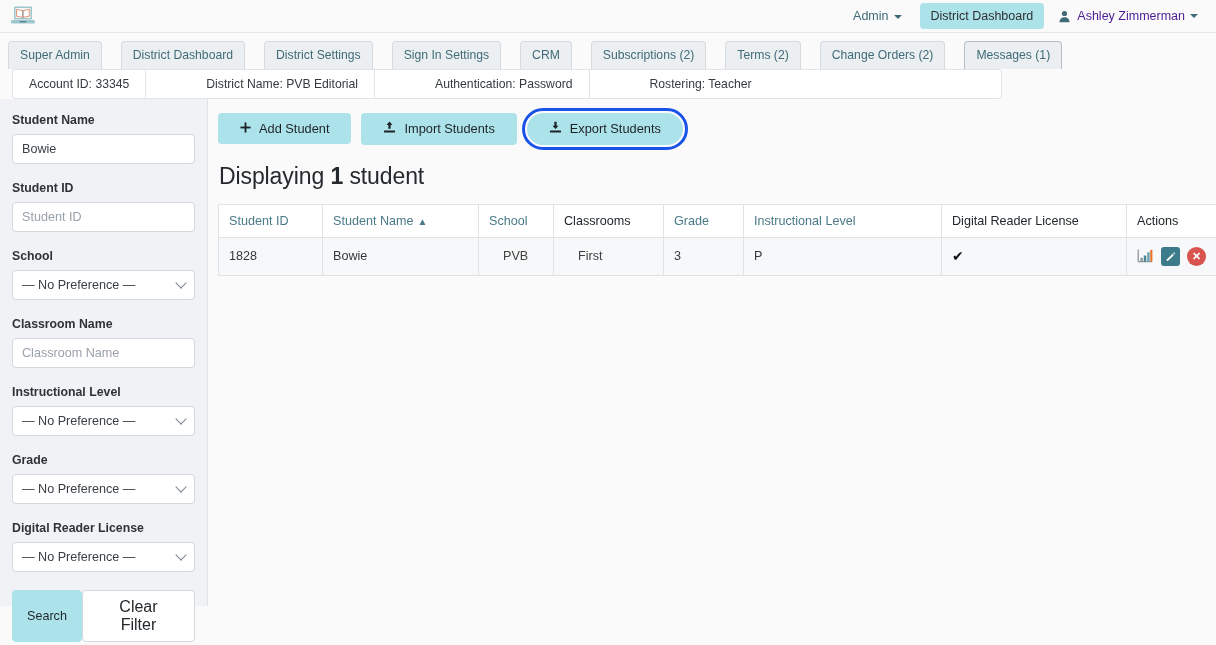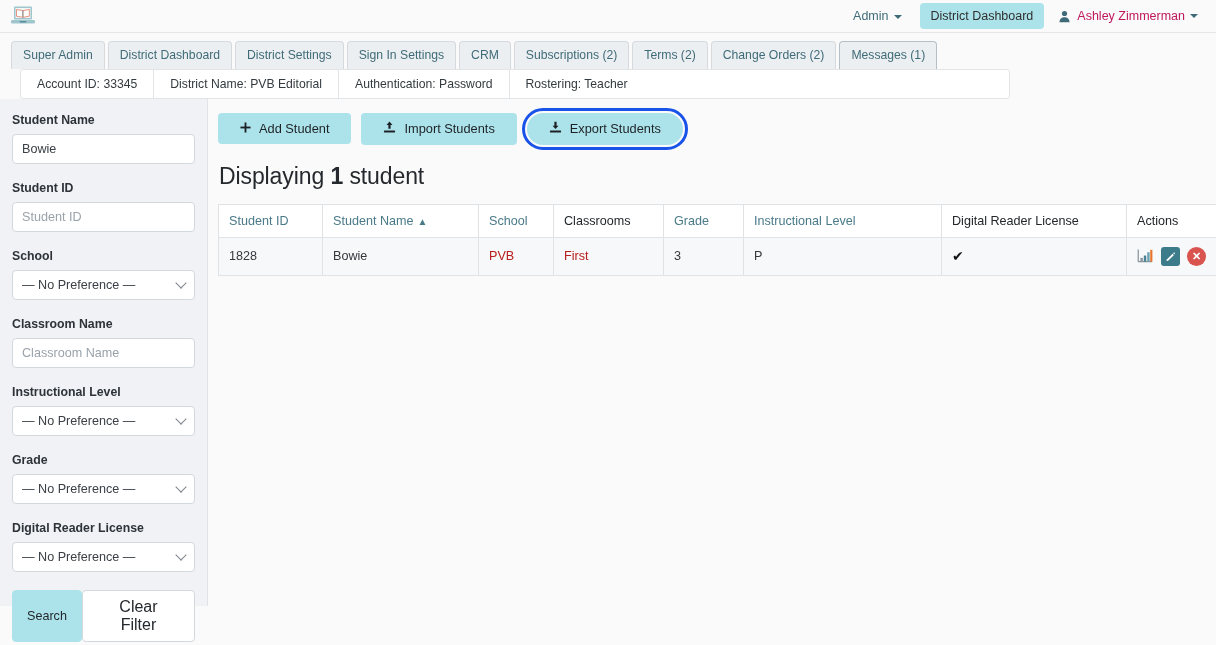--- a/index.html
+++ b/index.html
@@ -43,30 +43,29 @@
   .pill {
     background: #ace3ea;
     color: #2f2f2f;
     border-radius: 4px;
     padding: 6px 11px;
     font-size: 12.5px;
     margin: 0 12px 0 8px;
     white-space: nowrap;
     cursor: pointer;
   }
-  .user-chunk { display: flex; align-items: center; color: #be185d; cursor: pointer; padding: 4px 2px; justify-content: center; }
+  .user-chunk { display: flex; align-items: center; color: #4c1d95; cursor: pointer; padding: 4px 2px; justify-content: center; }
   .user-icon { margin-right: 6px; display:inline-flex; }
 
   
   .tabstrip {
     display: flex; align-items: flex-end;
-    padding: 8px 8px 0 0;
+    padding: 8px 8px 0 8px;
     background: #fafafa;
-    gap: 3px;
-    margin-left: 11px;
+    gap: 19px;
   }
   .tab {
     background: #eceff1;
     border: 1px solid #d6dade;
     border-bottom: none;
     border-radius: 4px 4px 0 0;
     color: #3f6b78;
     font-size: 12.2px;
     padding: 6px 11px 6px 11px;
     white-space: nowrap;
@@ -74,26 +73,27 @@
     line-height: 1.2;
   }
   .tab.active {
     background: #eceff1;
     border-color: #b7bfc6;
   }
 
   
   .subbar {
     display: flex;
-    margin: 0 20px;
+    margin: 0 12px;
     background: #ffffff;
     border: 1px solid #e2e5e8;
     border-radius: 3px;
     width: calc(100% - 16px);
     max-width: 990px;
+    gap: 44px;
   }
   .subitem {
     font-size: 12.2px;
     color: #333b40;
     padding: 7px 16px;
     border-right: 1px solid #e2e5e8;
     white-space: nowrap;
   }
   .subitem:last-child { border-right: none; }
 
@@ -214,21 +214,21 @@
     cursor: pointer;
   }
   table.grid th.plain { color: #22272b; cursor: default; }
   table.grid td {
     font-size: 12.6px;
     color: #33383d;
     padding: 9px 10px;
     border: 1px solid #dfe3e6;
     background: #f7f8f9;
   }
-  td a, .lnk { color: #b91c1c; text-decoration: none; cursor: pointer; }
+  td a, .lnk { color: #404040; text-decoration: none; cursor: pointer; margin-left: 14px; }
   .sortarrow { font-size: 10px; margin-left: 4px; color: #4a7a88; }
   .check { font-size: 14px; color: #111; }
   .actions-cell { display: flex; align-items: center; gap: 7px; }
   .icon-btn { cursor: pointer; display: inline-flex; align-items: center; }
   .edit-sq {
     width: 19px; height: 19px;
     background: #3c7b8a;
     border-radius: 3px;
     display: inline-flex; align-items: center; justify-content: center;
     cursor: pointer;

